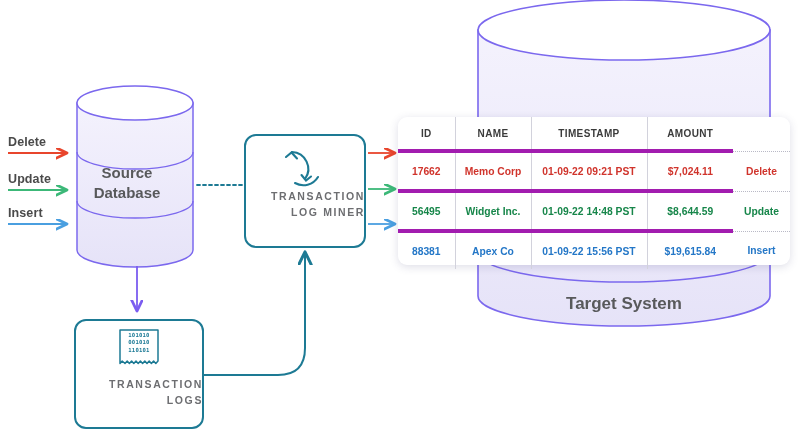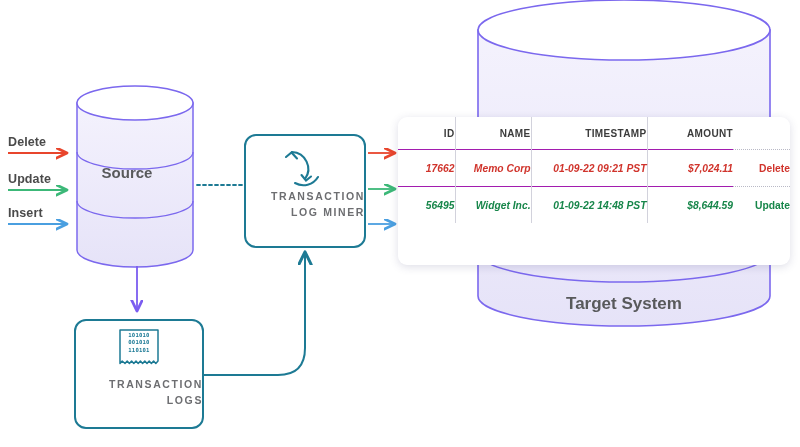--- a/index.html
+++ b/index.html
@@ -114,40 +114,40 @@
   #data-table col.c-id     { width: 57px; }
   #data-table col.c-name   { width: 76px; }
   #data-table col.c-ts     { width: 116px; }
   #data-table col.c-amt    { width: 86px; }
   #data-table col.c-act    { width: 57px; }
 
   #data-table th,
   #data-table td {
     font-size: 10.3px;
     font-weight: 700;
-    text-align: right;
+    text-align: center;
     padding: 0;
     height: 36px;
     vertical-align: middle;
     white-space: nowrap;
     margin-left: 28px;
   }
   #data-table th {
     color: #3b3b3b;
     letter-spacing: .35px;
     font-size: 10px;
     height: 32px;
   }
   .cell-pad { padding-left: 9px; }
 
   
   .vrule { border-right: 1px solid #d2d2dc; }
 
   
-  .hrule-solid { border-top: 1px solid #a21caf; font-style: italic; }
+  .hrule-solid { border-top: 4px solid #a21caf; }
   
   .hrule-dotted { border-top: 1px dotted #b9b9c6; }
 
   .row-delete td { color: #d0342c; }
   .row-update td { color: #17864a; }
   .row-insert td { color: #2477c7; }
 </style>
 </head>
 <body>
 
@@ -225,20 +225,21 @@
       <line x1="368" y1="224" x2="394" y2="224" stroke="#4a9fe0" stroke-width="1.8" marker-end="url(#ar-blue)"></line>
     </g>
   </svg>
 
   <div class="op-label" id="op-delete">Delete</div>
   <div class="op-label" id="op-update">Update</div>
   <div class="op-label" id="op-insert">Insert</div>
 
   <div class="cyl-caption" id="source-caption">
     <div>Source</div>
+    <div>Database</div>
   </div>
 
   <div class="cyl-caption" id="target-caption">Target System</div>
 
   <div class="box-caption" id="miner-caption">
     <div>TRANSACTION</div>
     <div>LOG MINER</div>
   </div>
 
   <div class="box-caption" id="logs-caption">
@@ -278,17 +279,24 @@
           <td class="cell-pad hrule-solid">$7,024.11</td>
           <td class="hrule-dotted">Delete</td>
         </tr>
         <tr class="row-update">
           <td class="cell-pad vrule hrule-solid">56495</td>
           <td class="cell-pad vrule hrule-solid">Widget Inc.</td>
           <td class="cell-pad vrule hrule-solid">01-09-22 14:48 PST</td>
           <td class="cell-pad hrule-solid">$8,644.59</td>
           <td class="hrule-dotted">Update</td>
         </tr>
+        <tr class="row-insert">
+          <td class="cell-pad vrule hrule-solid">88381</td>
+          <td class="cell-pad vrule hrule-solid">Apex Co</td>
+          <td class="cell-pad vrule hrule-solid">01-09-22 15:56 PST</td>
+          <td class="cell-pad hrule-solid">$19,615.84</td>
+          <td class="hrule-dotted">Insert</td>
+        </tr>
       </tbody>
     </table>
   </div>
 
 </div>
 
 </body></html>

